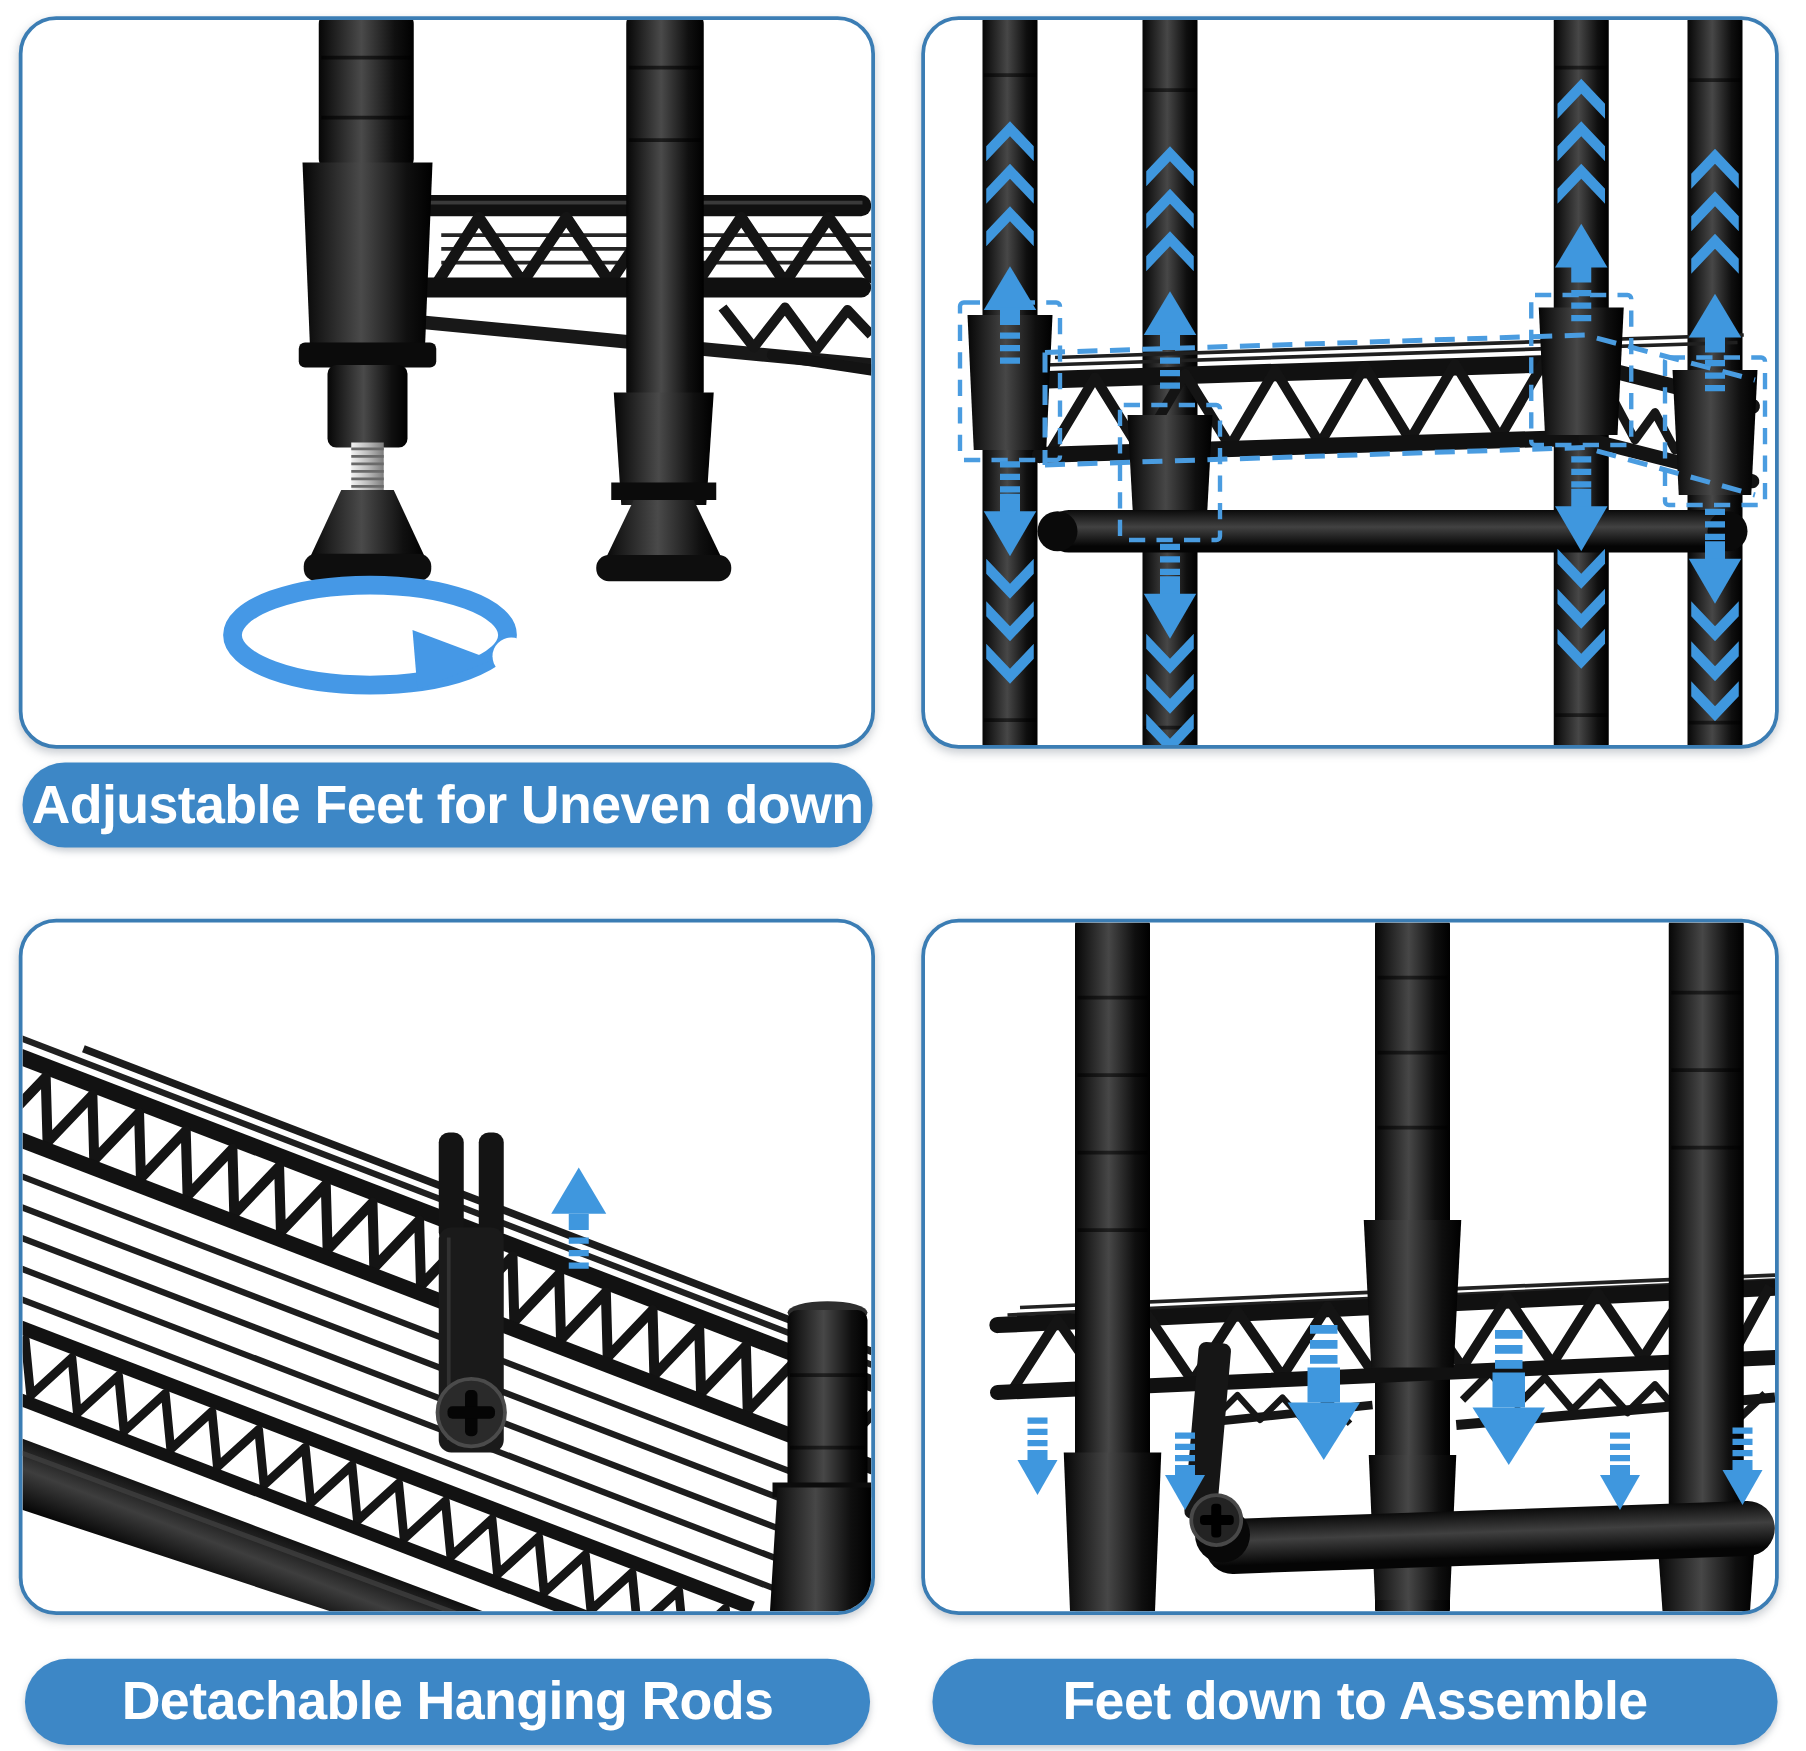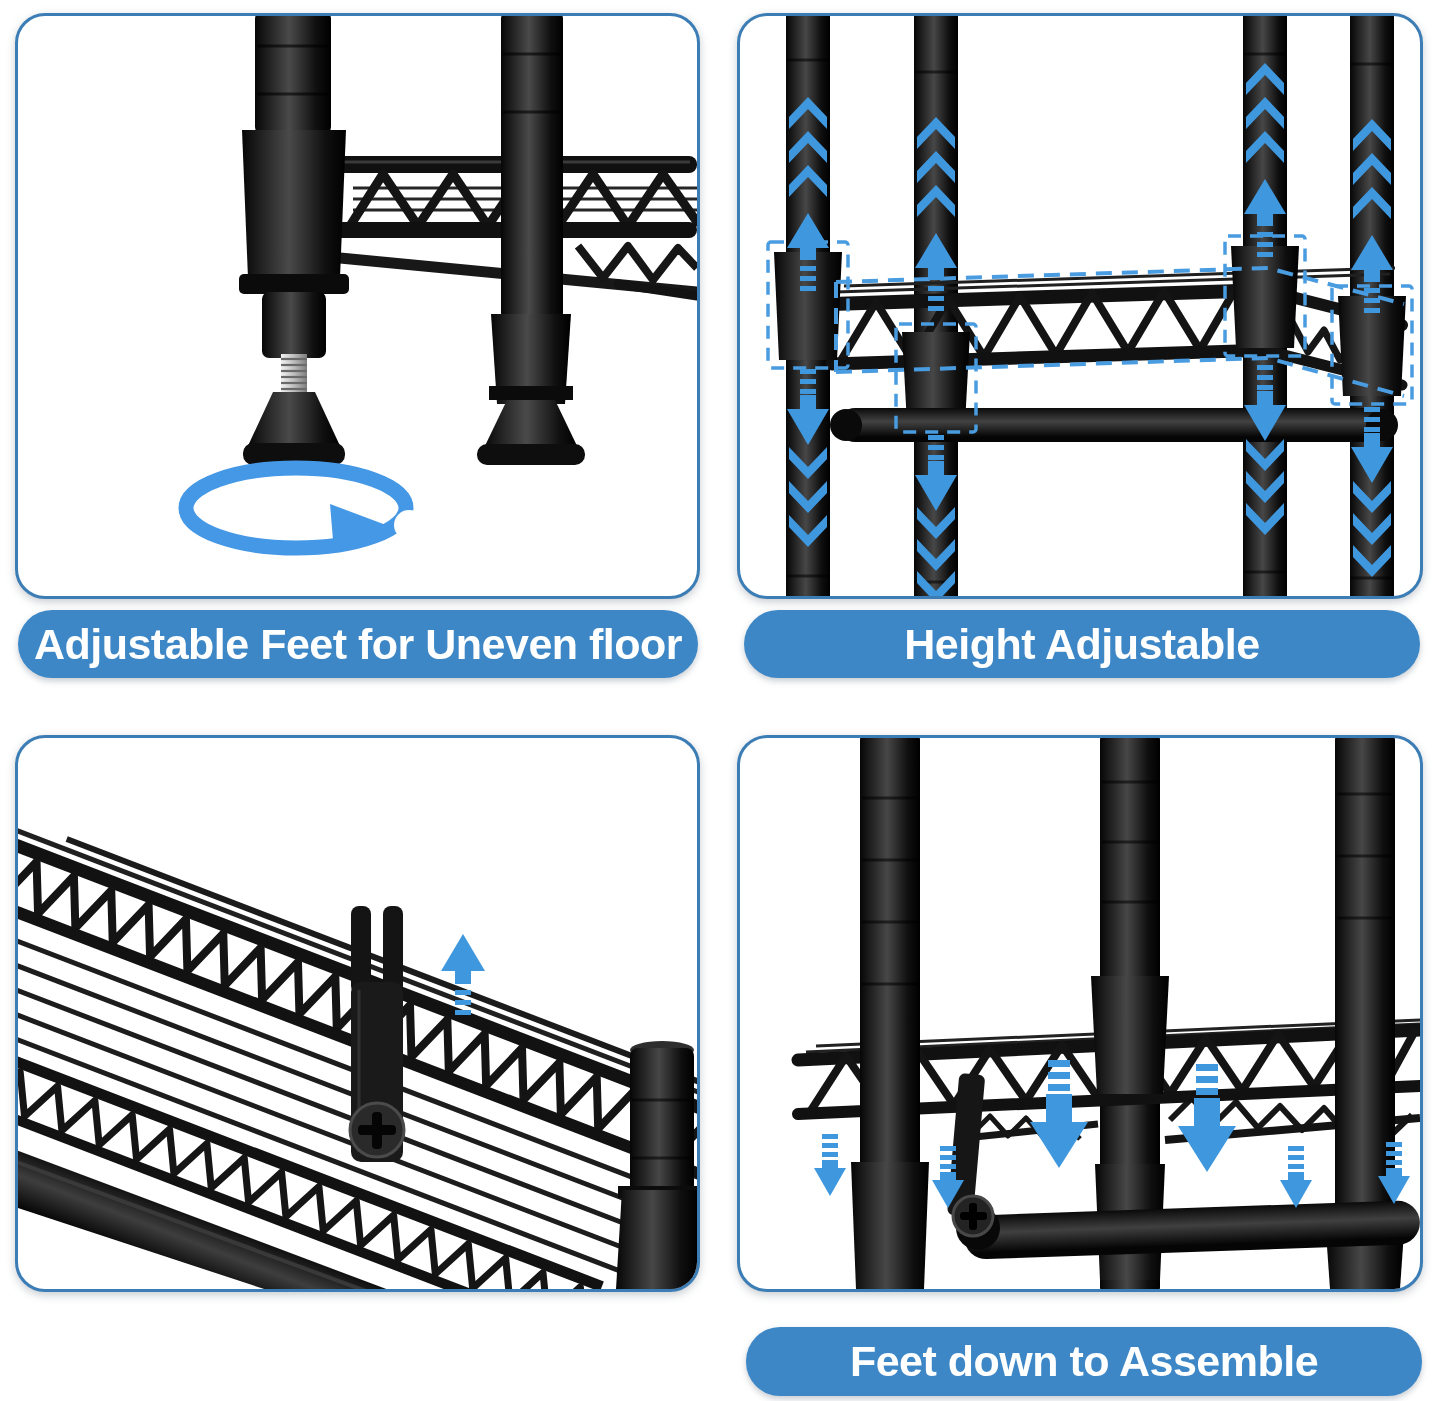--- a/index.html
+++ b/index.html
@@ -354,17 +354,17 @@
         <use href="#d-big" x="319" y="402"></use>
         <use href="#d-big" x="467" y="406"></use>
         <use href="#d-sm" x="90" y="446"></use>
         <use href="#d-sm" x="208" y="458"></use>
         <use href="#d-sm" x="556" y="458"></use>
         <use href="#d-sm" x="654" y="454"></use>
       </g>
     </svg>
   </div>
 
-  <div class="caption" id="c1">Adjustable Feet for Uneven floor</div>
-  <div class="caption" id="c2">Height Adjustable</div>
+  <div class="caption" id="c1">Adjustable Feet for Uneven down</div>
+  <div class="caption" id="c3">Detachable Hanging Rods</div>
   <div class="caption" id="c4">Feet down to Assemble</div>
 
 </div>
 
 </body></html>

